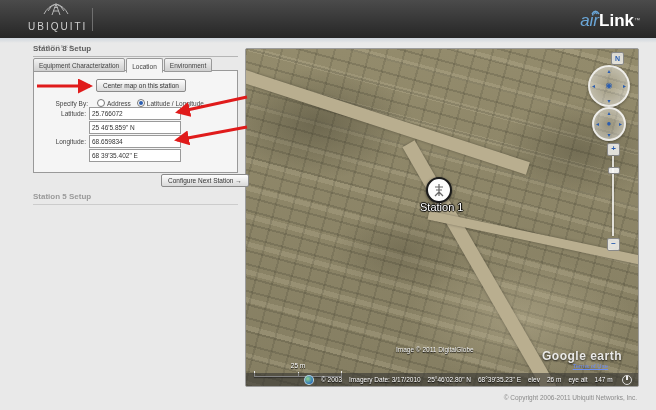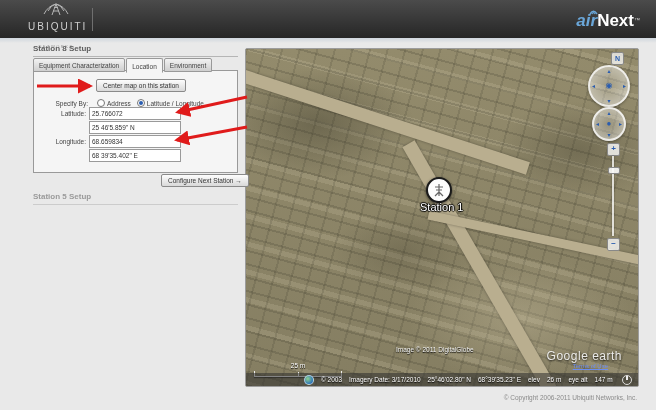--- a/index.html
+++ b/index.html
@@ -14,21 +14,21 @@
     background:linear-gradient(#4b4b4b,#262626);
     border-bottom:1px solid #141414;
   }
   .logo{position:absolute;left:28px;top:2px;width:56px;height:34px;text-align:center;}
   .logo .ant{display:block;margin:0 auto;}
   .logo .brand{font-size:10px;letter-spacing:2px;color:#cfcfcf;line-height:8px;margin-top:40px;}
   .logo .brandsub{font-size:4px;letter-spacing:1.5px;color:#8f8f8f;line-height:5px;}
   .hdr-divider{position:absolute;left:92px;top:8px;width:1px;height:23px;background:#6f6f6f;}
   .app-title{position:absolute;left:100px;top:17px;font-size:11px;font-weight:bold;color:#f0f0f0;text-shadow:0 1px 1px #000;}
   .airlink{position:absolute;right:16px;top:12px;font-size:17px;line-height:17px;}
-  .airlink .air{color:#6aa6d8;font-style:italic;font-weight:bold;position:relative;}
+  .airlink .air{color:#6aa6d8;font-style:italic;font-weight:normal;position:relative;}
   .airlink .arcs{position:absolute;top:-5px;right:-2px;}
   .airlink .link{color:#fff;font-weight:bold;}
   .airlink .tm{color:#ccc;font-size:6px;vertical-align:top;}
   .content-sheen{position:absolute;left:0;top:38px;width:656px;height:5px;
     background:linear-gradient(#cfd6dd,#e9e9e9);}
   
   .sec-title{
     position:absolute;left:33px;width:205px;
     font-size:8px;font-weight:bold;color:#5f5f5f;
     border-bottom:1px solid #b5b5b5;padding-bottom:3px;
@@ -137,21 +137,21 @@
   }
   .zoom-in{top:0;}
   .zoom-out{bottom:0;}
   .zoom-track{position:absolute;left:6px;top:13px;width:2px;height:80px;background:rgba(255,255,255,.75);box-shadow:0 0 2px rgba(0,0,0,.4);}
   .zoom-handle{position:absolute;left:2px;top:24px;width:10px;height:5px;border-radius:2px;background:rgba(250,250,250,.9);border:1px solid #888;}
   
   .scale{position:absolute;left:8px;top:313px;width:88px;z-index:4;color:#fff;font-size:6.5px;text-align:center;text-shadow:0 1px 1px #000;}
   .scale-bar{margin-top:2px;height:5px;border-left:1px solid #eee;border-right:1px solid #eee;border-bottom:1px solid #eee;box-shadow:0 1px 1px rgba(0,0,0,.5);position:relative;}
   .scale-bar::after{content:"";position:absolute;left:50%;bottom:0;width:1px;height:4px;background:#eee;}
   .map-attrib{position:absolute;left:150px;top:297px;font-size:6.5px;color:#f2f2f2;text-shadow:0 1px 1px #000;z-index:4;}
-  .gearth{position:absolute;right:16px;top:300px;z-index:4;font-size:12px;font-weight:normal;color:rgba(255,255,255,.88);text-shadow:0 1px 2px rgba(0,0,0,.8);letter-spacing:.5px;}
+  .gearth{position:absolute;right:16px;top:300px;z-index:4;font-size:12px;font-weight:bold;color:rgba(255,255,255,.88);text-shadow:0 1px 2px rgba(0,0,0,.8);letter-spacing:.5px;}
   .terms{position:absolute;right:30px;top:314px;z-index:4;font-size:6px;color:#6b8cf0;text-decoration:underline;}
   
   .statusbar{
     position:absolute;left:0;right:0;bottom:0;height:13px;z-index:5;
     background:rgba(45,45,45,.55);
     display:flex;align-items:center;gap:7px;
     padding:0 6px 0 58px;
     font-size:6.5px;color:#fff;text-shadow:0 1px 1px #000;white-space:nowrap;
   }
   .globe{
@@ -184,21 +184,21 @@
     <span class="brand">UBIQUITI</span>
     <span class="brandsub">NETWORKS</span>
   </div>
   <div class="hdr-divider"></div>
   <div class="airlink">
     <span class="air"><span>air</span><svg class="arcs" width="11" height="9" viewBox="0 0 11 9">
           <g stroke="#6aa6d8" stroke-width="1.4" fill="none">
             <path d="M2 8 Q5.5 2.5 9 8"></path>
             <path d="M3.8 8 Q5.5 5.2 7.2 8"></path>
           </g>
-        </svg></span><span class="link">Next</span><span class="tm">™</span>
+        </svg></span><span class="link">Link</span><span class="tm">™</span>
   </div>
 </div>
 <div class="content-sheen"></div>
 
 <div class="sec-title s1">Station 8 Setup</div>
 
 <div class="tabs">
   <div class="tab"><span>Equipment Characterization</span></div>
   <div class="tab active"><span>Location</span></div>
   <div class="tab"><span>Environment</span></div>

